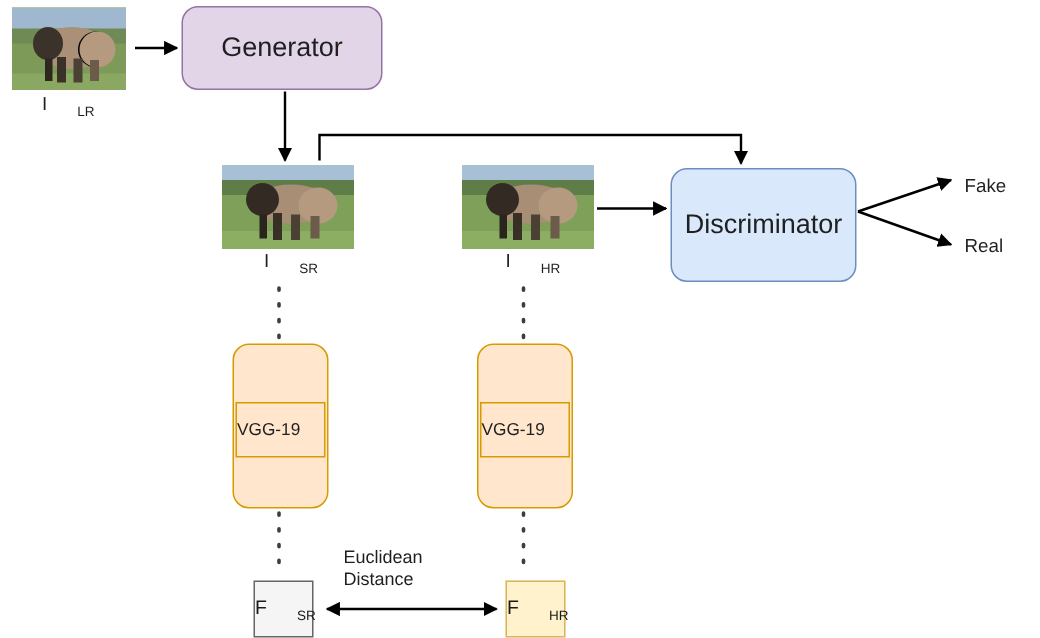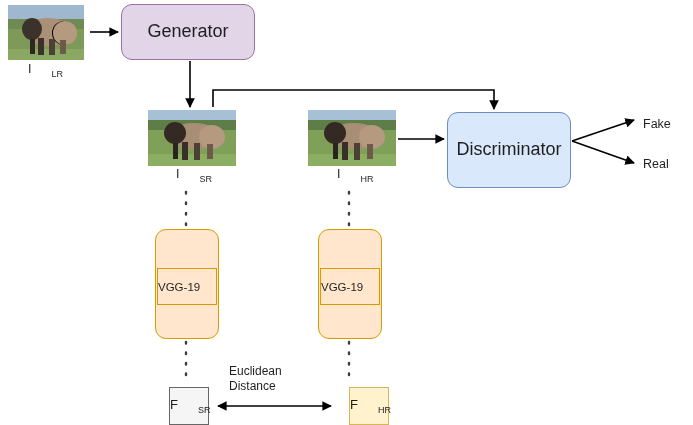--- a/index.html
+++ b/index.html
@@ -85,21 +85,20 @@
   }
   #f-sr {
     left: 169px; top: 387px;
     background: #f5f5f5;
     border: 1px solid #666666;
   }
   #f-hr {
     left: 337px; top: 387px;
     background: #fff2cc;
     border: 1px solid #d6b656;
-    margin-left: 12px;
   }
   .sub { font-size: 9px; vertical-align: sub; padding-left: 20px; }
 
   
   .thumb {
     position: absolute;
     overflow: hidden;
     background: #6b8f4e;
   }
   #img-lr { left: 8px; top: 5px; width: 76px; height: 55px; }

